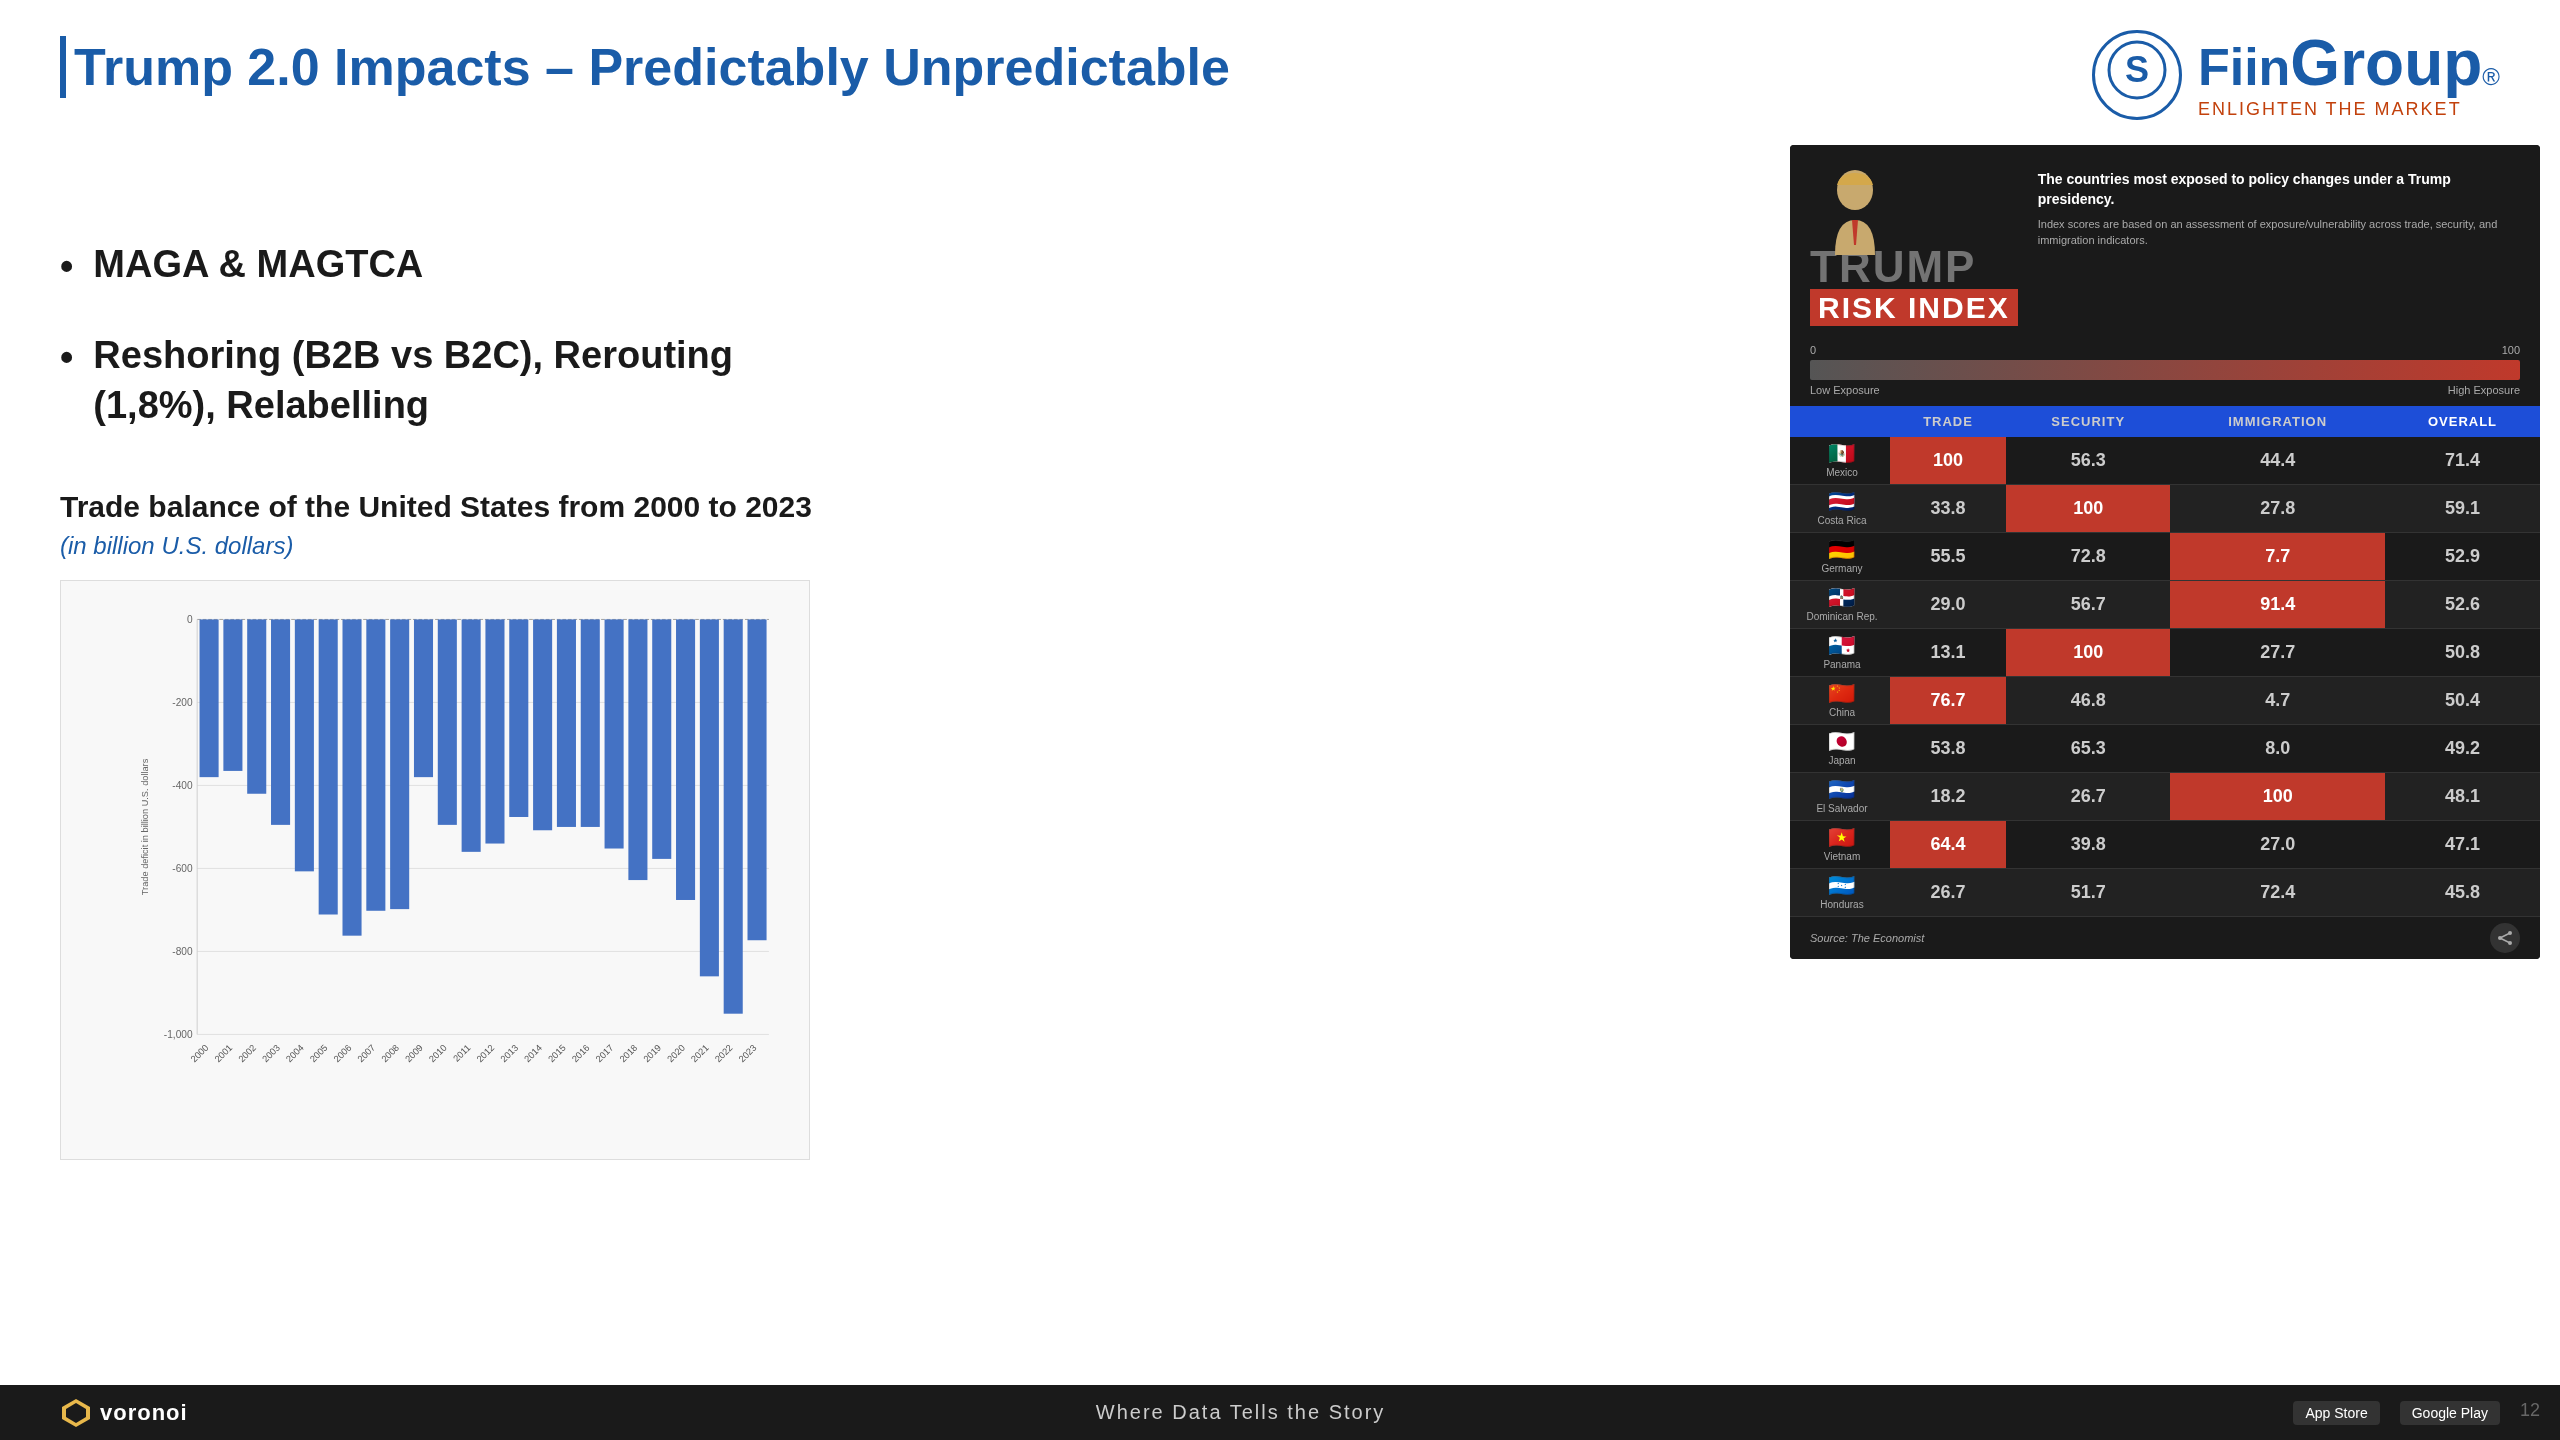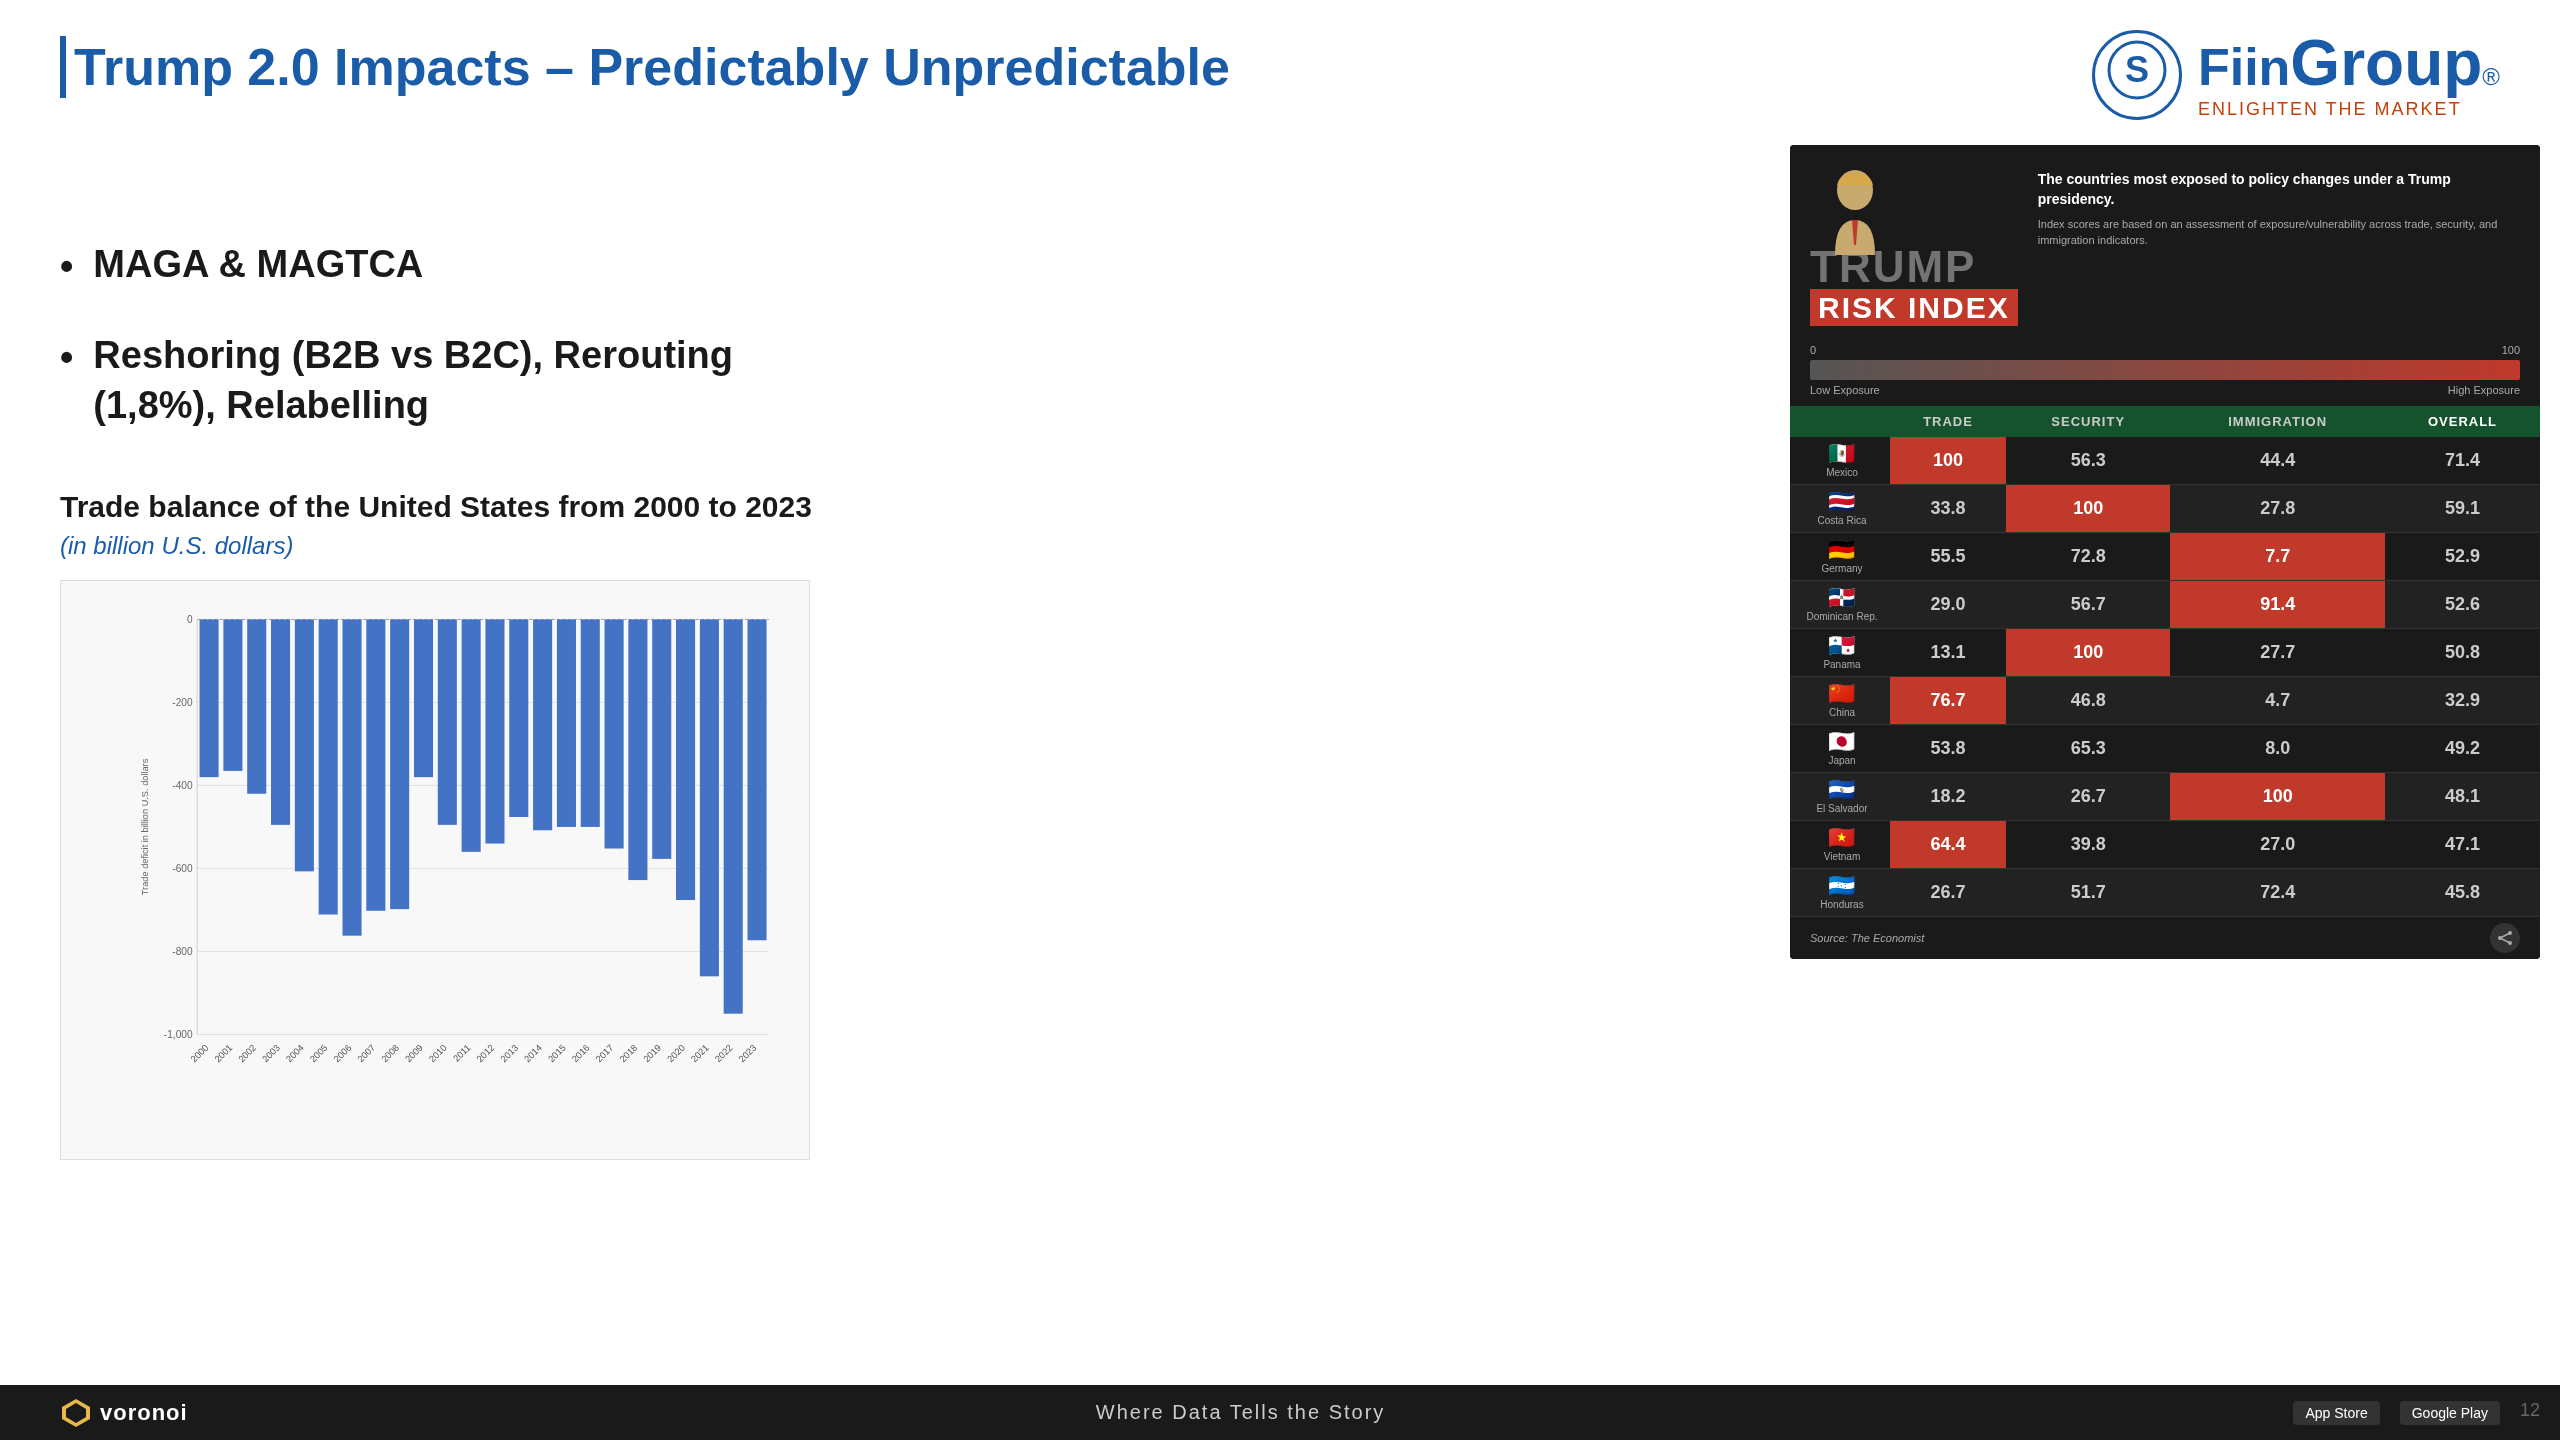--- a/index.html
+++ b/index.html
@@ -232,21 +232,21 @@
       color: #aaa;
     }
 
     
     .trump-table {
       width: 100%;
       border-collapse: collapse;
     }
 
     .trump-table thead tr {
-      background: #14532d;
+      background: #1d4ed8;
     }
 
     .trump-table thead th {
       color: #cccccc;
       font-size: 13px;
       font-weight: 600;
       text-align: center;
       padding: 8px 4px;
       letter-spacing: 1px;
       text-transform: uppercase;
@@ -595,21 +595,21 @@
         <tr>
           <td>
       <div class="country-cell">
         <span style="font-size:22px; line-height:1;">🇨🇳</span>
         <span class="country-name">China</span>
       </div>
     </td>
           <td class="score-cell highlighted">76.7</td>
           <td class="score-cell">46.8</td>
           <td class="score-cell">4.7</td>
-          <td class="score-cell overall">32.9</td>
+          <td class="score-cell overall">50.4</td>
         </tr>
         <tr>
           <td>
       <div class="country-cell">
         <span style="font-size:22px; line-height:1;">🇯🇵</span>
         <span class="country-name">Japan</span>
       </div>
     </td>
           <td class="score-cell">53.8</td>
           <td class="score-cell">65.3</td>

